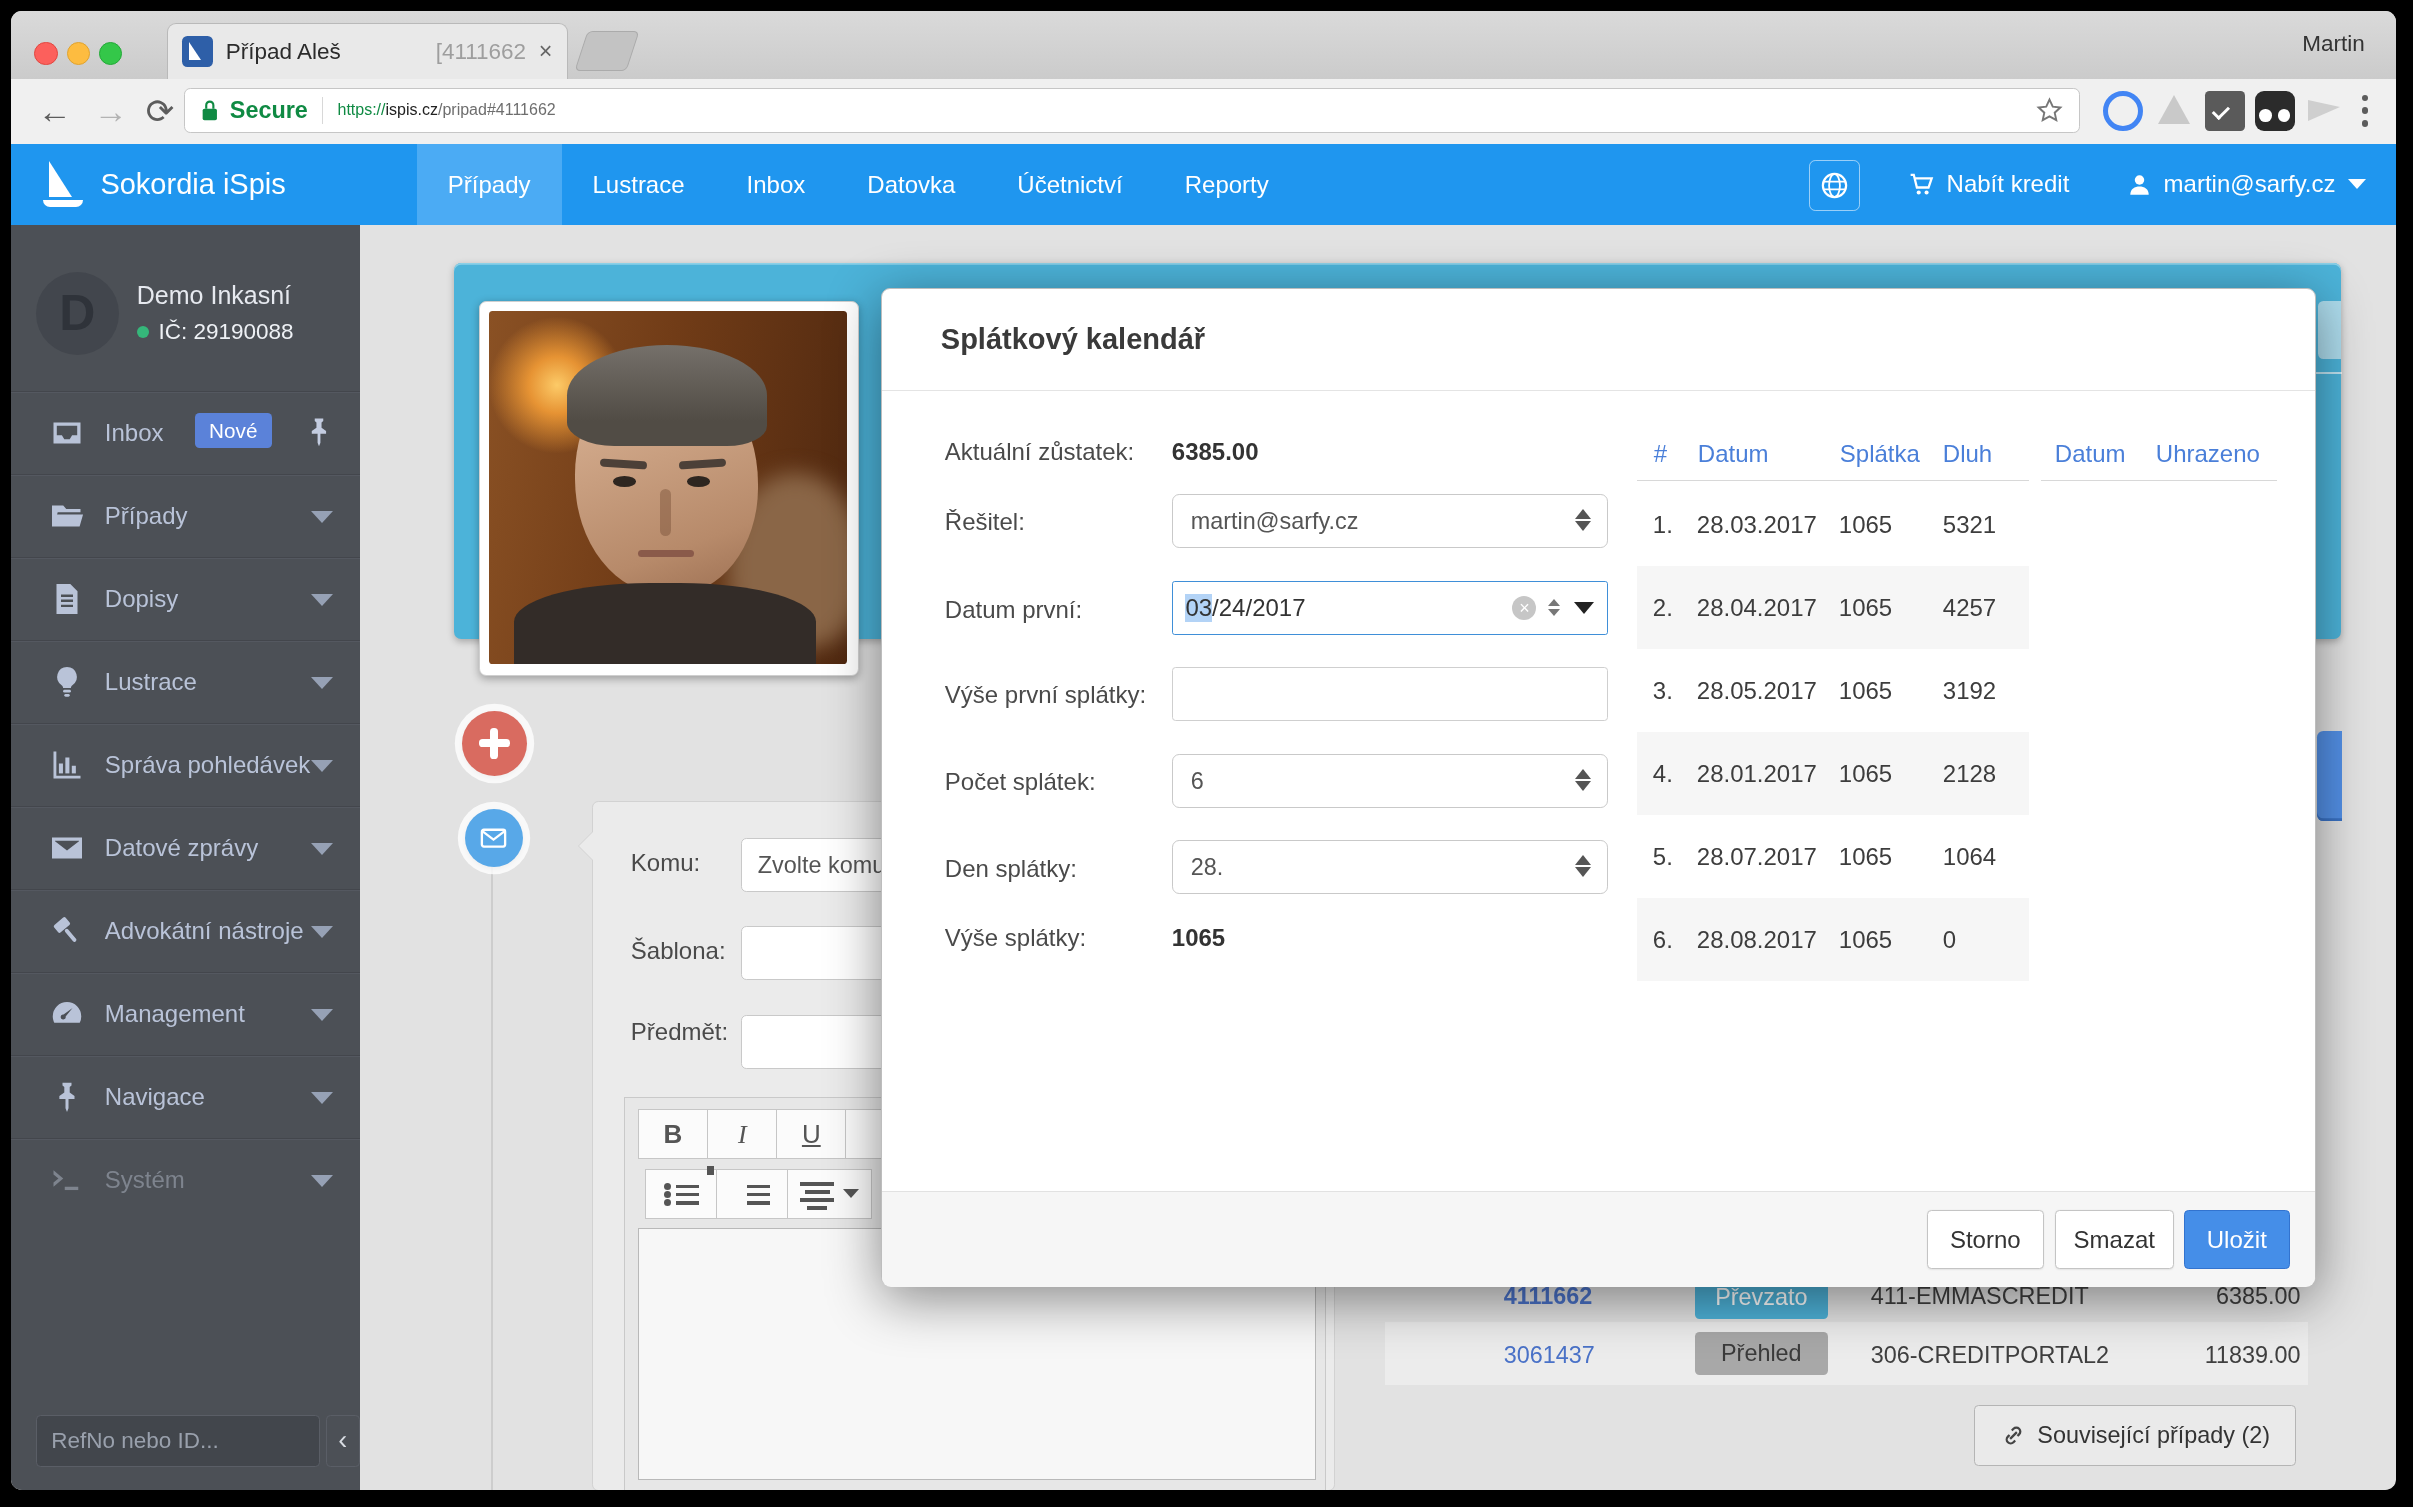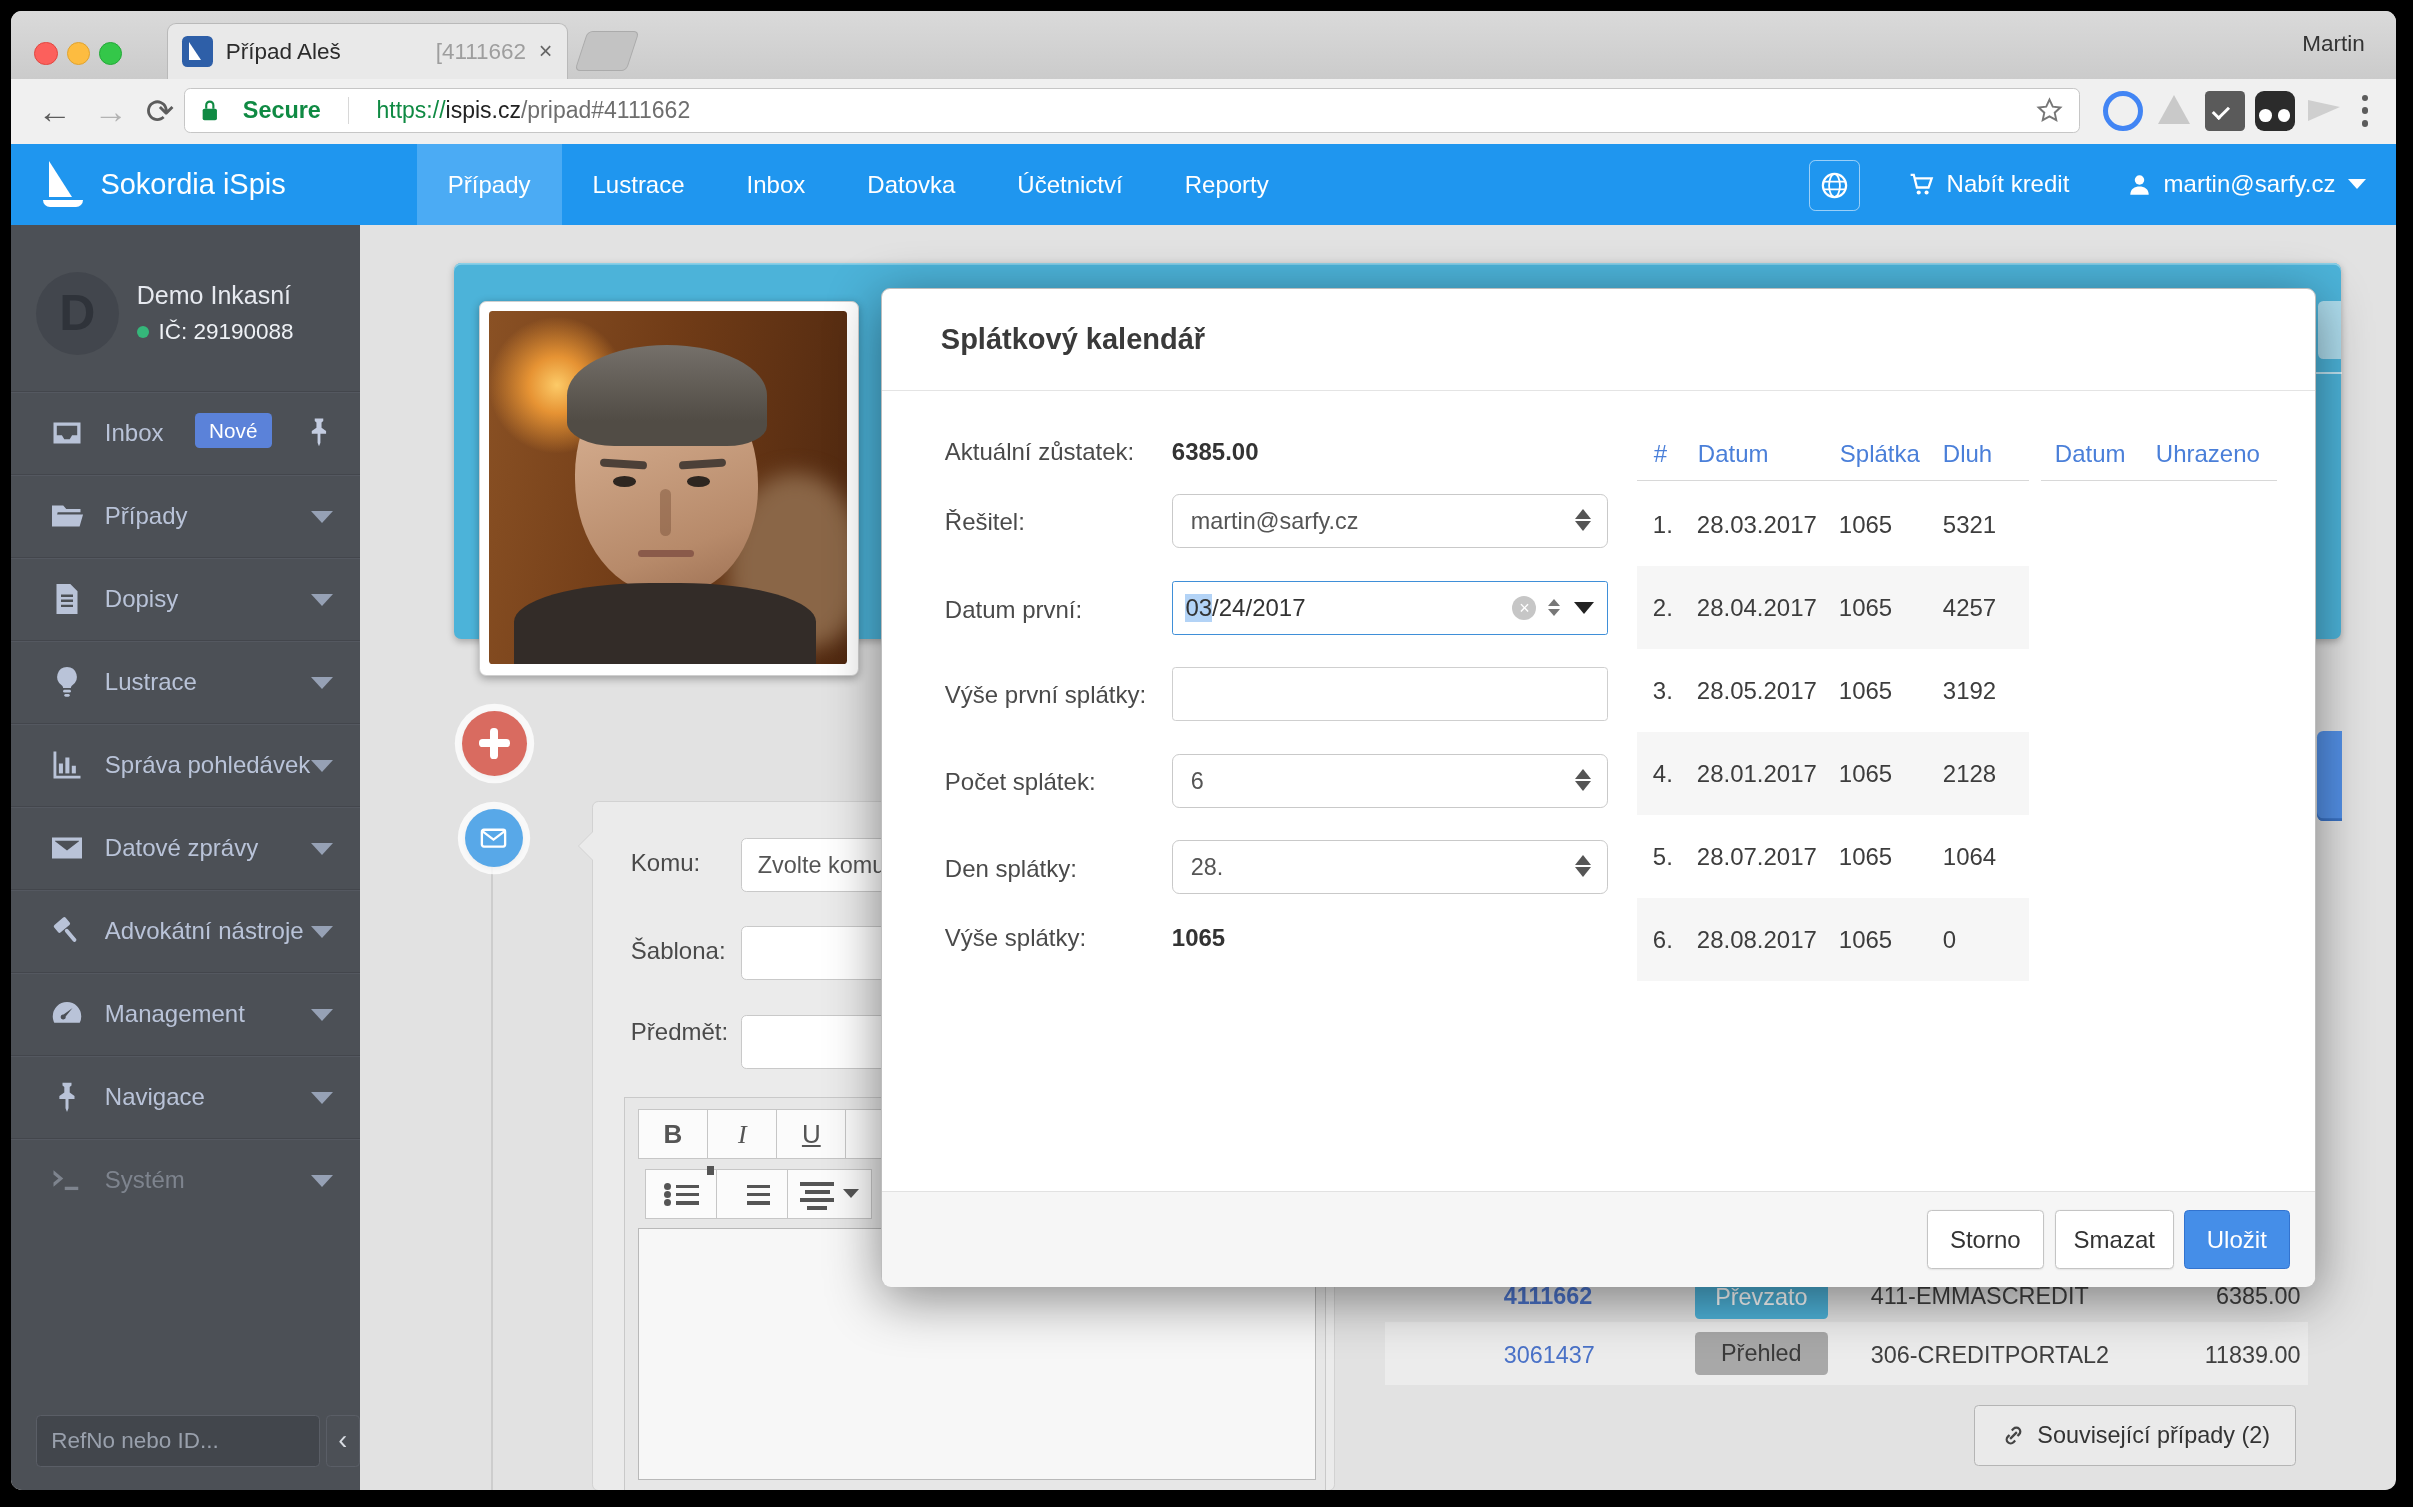--- a/index.html
+++ b/index.html
@@ -18,24 +18,24 @@
   .favicon:before{content:"";position:absolute;left:7.2px;top:5.4px;border-left:12.6px solid #fff;border-top:18px solid transparent;}
   .tab-title{margin-left:12.6px;font-size:22.5px;color:#2b2b2b;white-space:nowrap;}
   .tab-suffix{margin-left:auto;font-size:22.5px;color:#9e9e9e;white-space:nowrap;}
   .tab-close{margin-left:12.6px;font-size:23.4px;color:#666;}
   .newtab{position:absolute;left:570px;top:20px;width:50px;height:38px;background:#c3c3c3;border:0.9px solid #ababab;border-radius:5.4px;transform:skewX(-18deg);}
   .profile-name{position:absolute;right:31px;top:20px;font-size:22.5px;color:#333;}
 
   .toolbar{position:absolute;left:0;top:68px;width:100%;height:65px;background:#f0f0f0;}
   .nav-arrow{position:absolute;top:0;height:65px;line-height:65px;font-size:34px;color:#5c5c5c;}
   .nav-arrow.fwd{color:#b3b3b3;}
-  .urlbar{position:absolute;left:173px;top:9px;width:1896px;height:45px;background:#fff;border:0.9px solid #c6c6c6;border-radius:6.3px;display:flex;align-items:center;padding:0 14.4px;box-sizing:border-box;gap:13px;}
+  .urlbar{position:absolute;left:173px;top:9px;width:1896px;height:45px;background:#fff;border:0.9px solid #c6c6c6;border-radius:6.3px;display:flex;align-items:center;padding:0 14.4px;box-sizing:border-box;}
   .secure{color:#0f8a43;font-size:23.4px;font-weight:bold;margin-left:9px;}
   .url-sep{width:0.9px;height:27px;background:#d8d8d8;margin:0 14.4px;}
-  .url{font-size:23px;white-space:nowrap;}
+  .url{font-size:16px;white-space:nowrap;}
   .url .scheme{color:#0f8a43;}
   .url .host{color:#222;}
   .url .path{color:#6e6e6e;}
   .star{margin-left:auto;}
   .ext{position:absolute;top:12.6px;width:40px;height:40px;}
   .ext.sync{left:2092px;border:5.4px solid #4285f4;border-radius:50%;box-sizing:border-box;}
   .ext.drive{left:2144px;}
   .ext.drive:before{content:"";position:absolute;left:3.6px;top:3.6px;border-left:16px solid transparent;border-right:16px solid transparent;border-bottom:29px solid #c9c9c9;}
   .ext.inboxext{left:2194px;background:#5a5a5a;border-radius:4.5px;}
   .ext.inboxext:before{content:"";position:absolute;left:8px;top:14.4px;width:12.6px;height:7.2px;border-left:3.6px solid #fff;border-bottom:3.6px solid #fff;transform:rotate(-45deg);}

